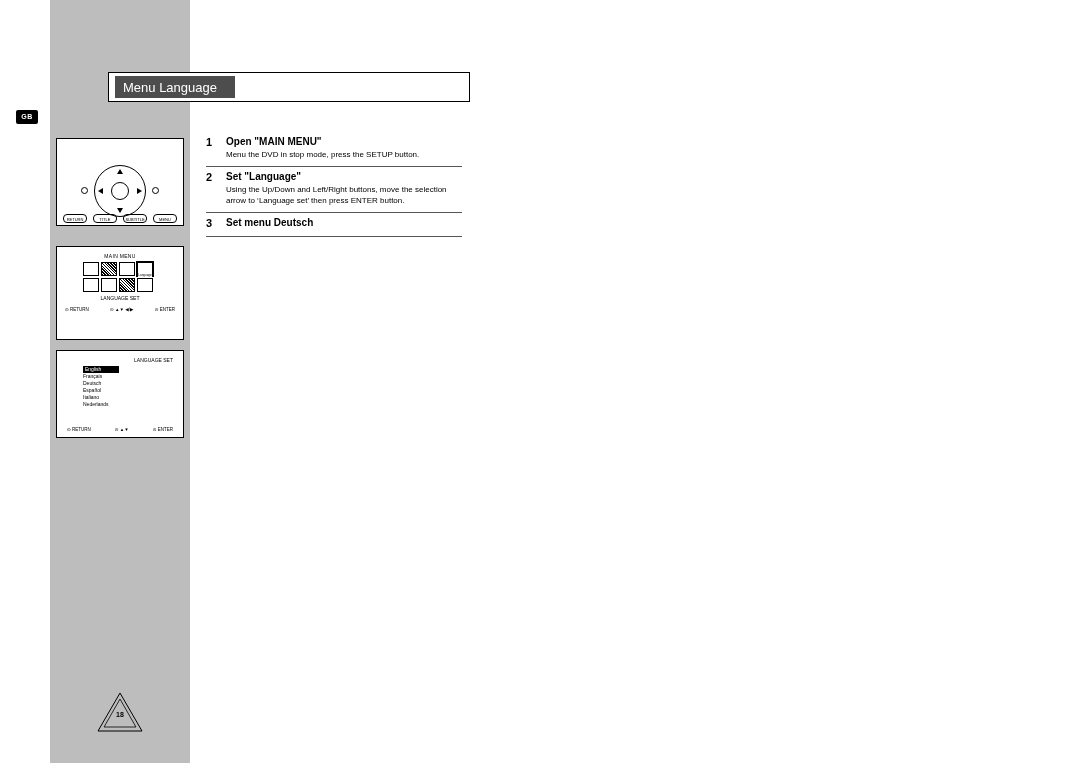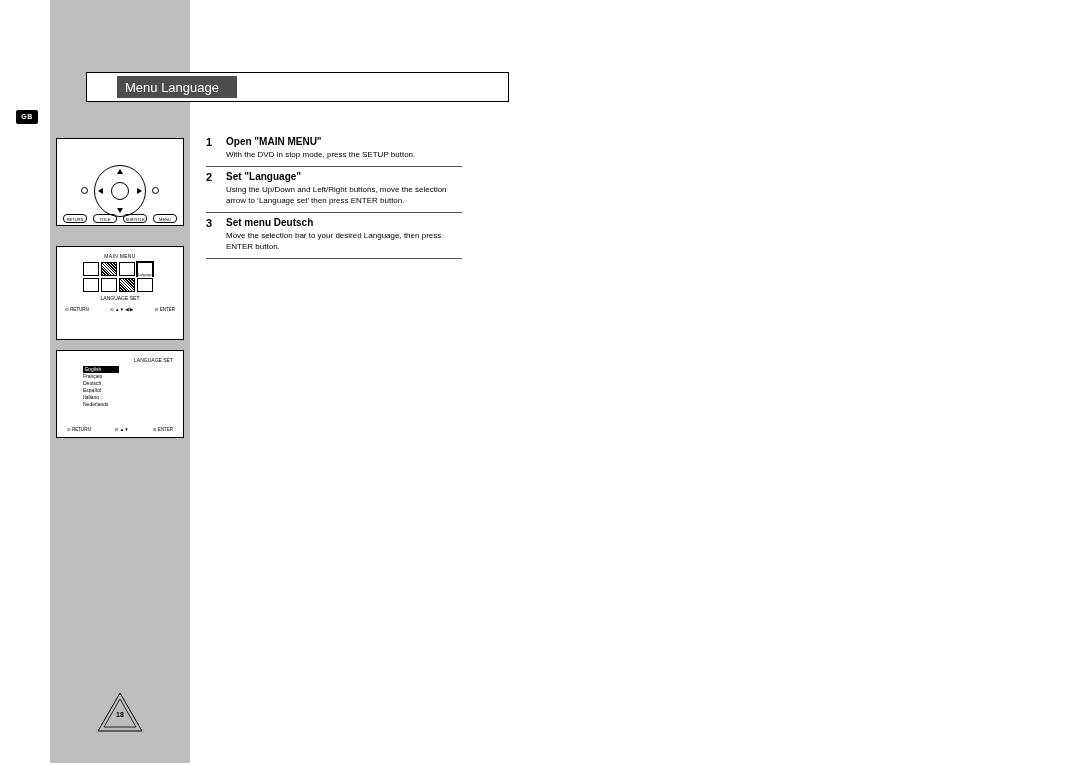--- a/index.html
+++ b/index.html
@@ -28,29 +28,28 @@
     border-radius: 2px;
     color: #fff;
     font-size: 7px;
     font-weight: bold;
     text-align: center;
     line-height: 14px;
     letter-spacing: 0.5px;
   }
   .title-box {
     position: absolute;
-    left: 86px;
+    left: 108px;
     top: 72px;
-    width: 423px;
+    width: 362px;
     height: 30px;
     background: #fff;
     border: 1px solid #000;
     display: flex;
     align-items: center;
-    padding-left: 24px;
   }
   .title-inner {
     margin-left: 6px;
     width: 120px;
     height: 22px;
     background: #4d4d4d;
     color: #fff;
     font-size: 13px;
     font-weight: 300;
     display: flex;
@@ -322,35 +321,34 @@
       <span>▲▼</span>
       <span>ENTER</span>
     </div>
   </div>
 
   <div class="instructions">
     <div class="step">
       <div class="step-num">1</div>
       <div class="step-body">
         <div class="step-title">Open "MAIN MENU"</div>
-        <div class="step-text">With the DVD in stop mode, press the SETUP button.</div>
+        <div class="step-text">Menu the DVD in stop mode, press the SETUP button.</div>
       </div>
     </div>
     <div class="step">
       <div class="step-num">2</div>
       <div class="step-body">
         <div class="step-title">Set "Language"</div>
         <div class="step-text">Using the Up/Down and Left/Right buttons, move the selection arrow to ‘Language set’ then press ENTER button.</div>
       </div>
     </div>
     <div class="step">
       <div class="step-num">3</div>
       <div class="step-body">
         <div class="step-title">Set menu Deutsch</div>
-        <div class="step-text">Move the selection bar to your desired Language, then press ENTER button.</div>
       </div>
     </div>
   </div>
 
   <div class="page-triangle">
     <svg viewBox="0 0 48 42">
       <polygon points="24,2 46,40 2,40" fill="none" stroke="#000" stroke-width="1"></polygon>
       <polygon points="24,8 40,36 8,36" fill="none" stroke="#000" stroke-width="0.8"></polygon>
     </svg>
     <div class="page-num">18</div>

